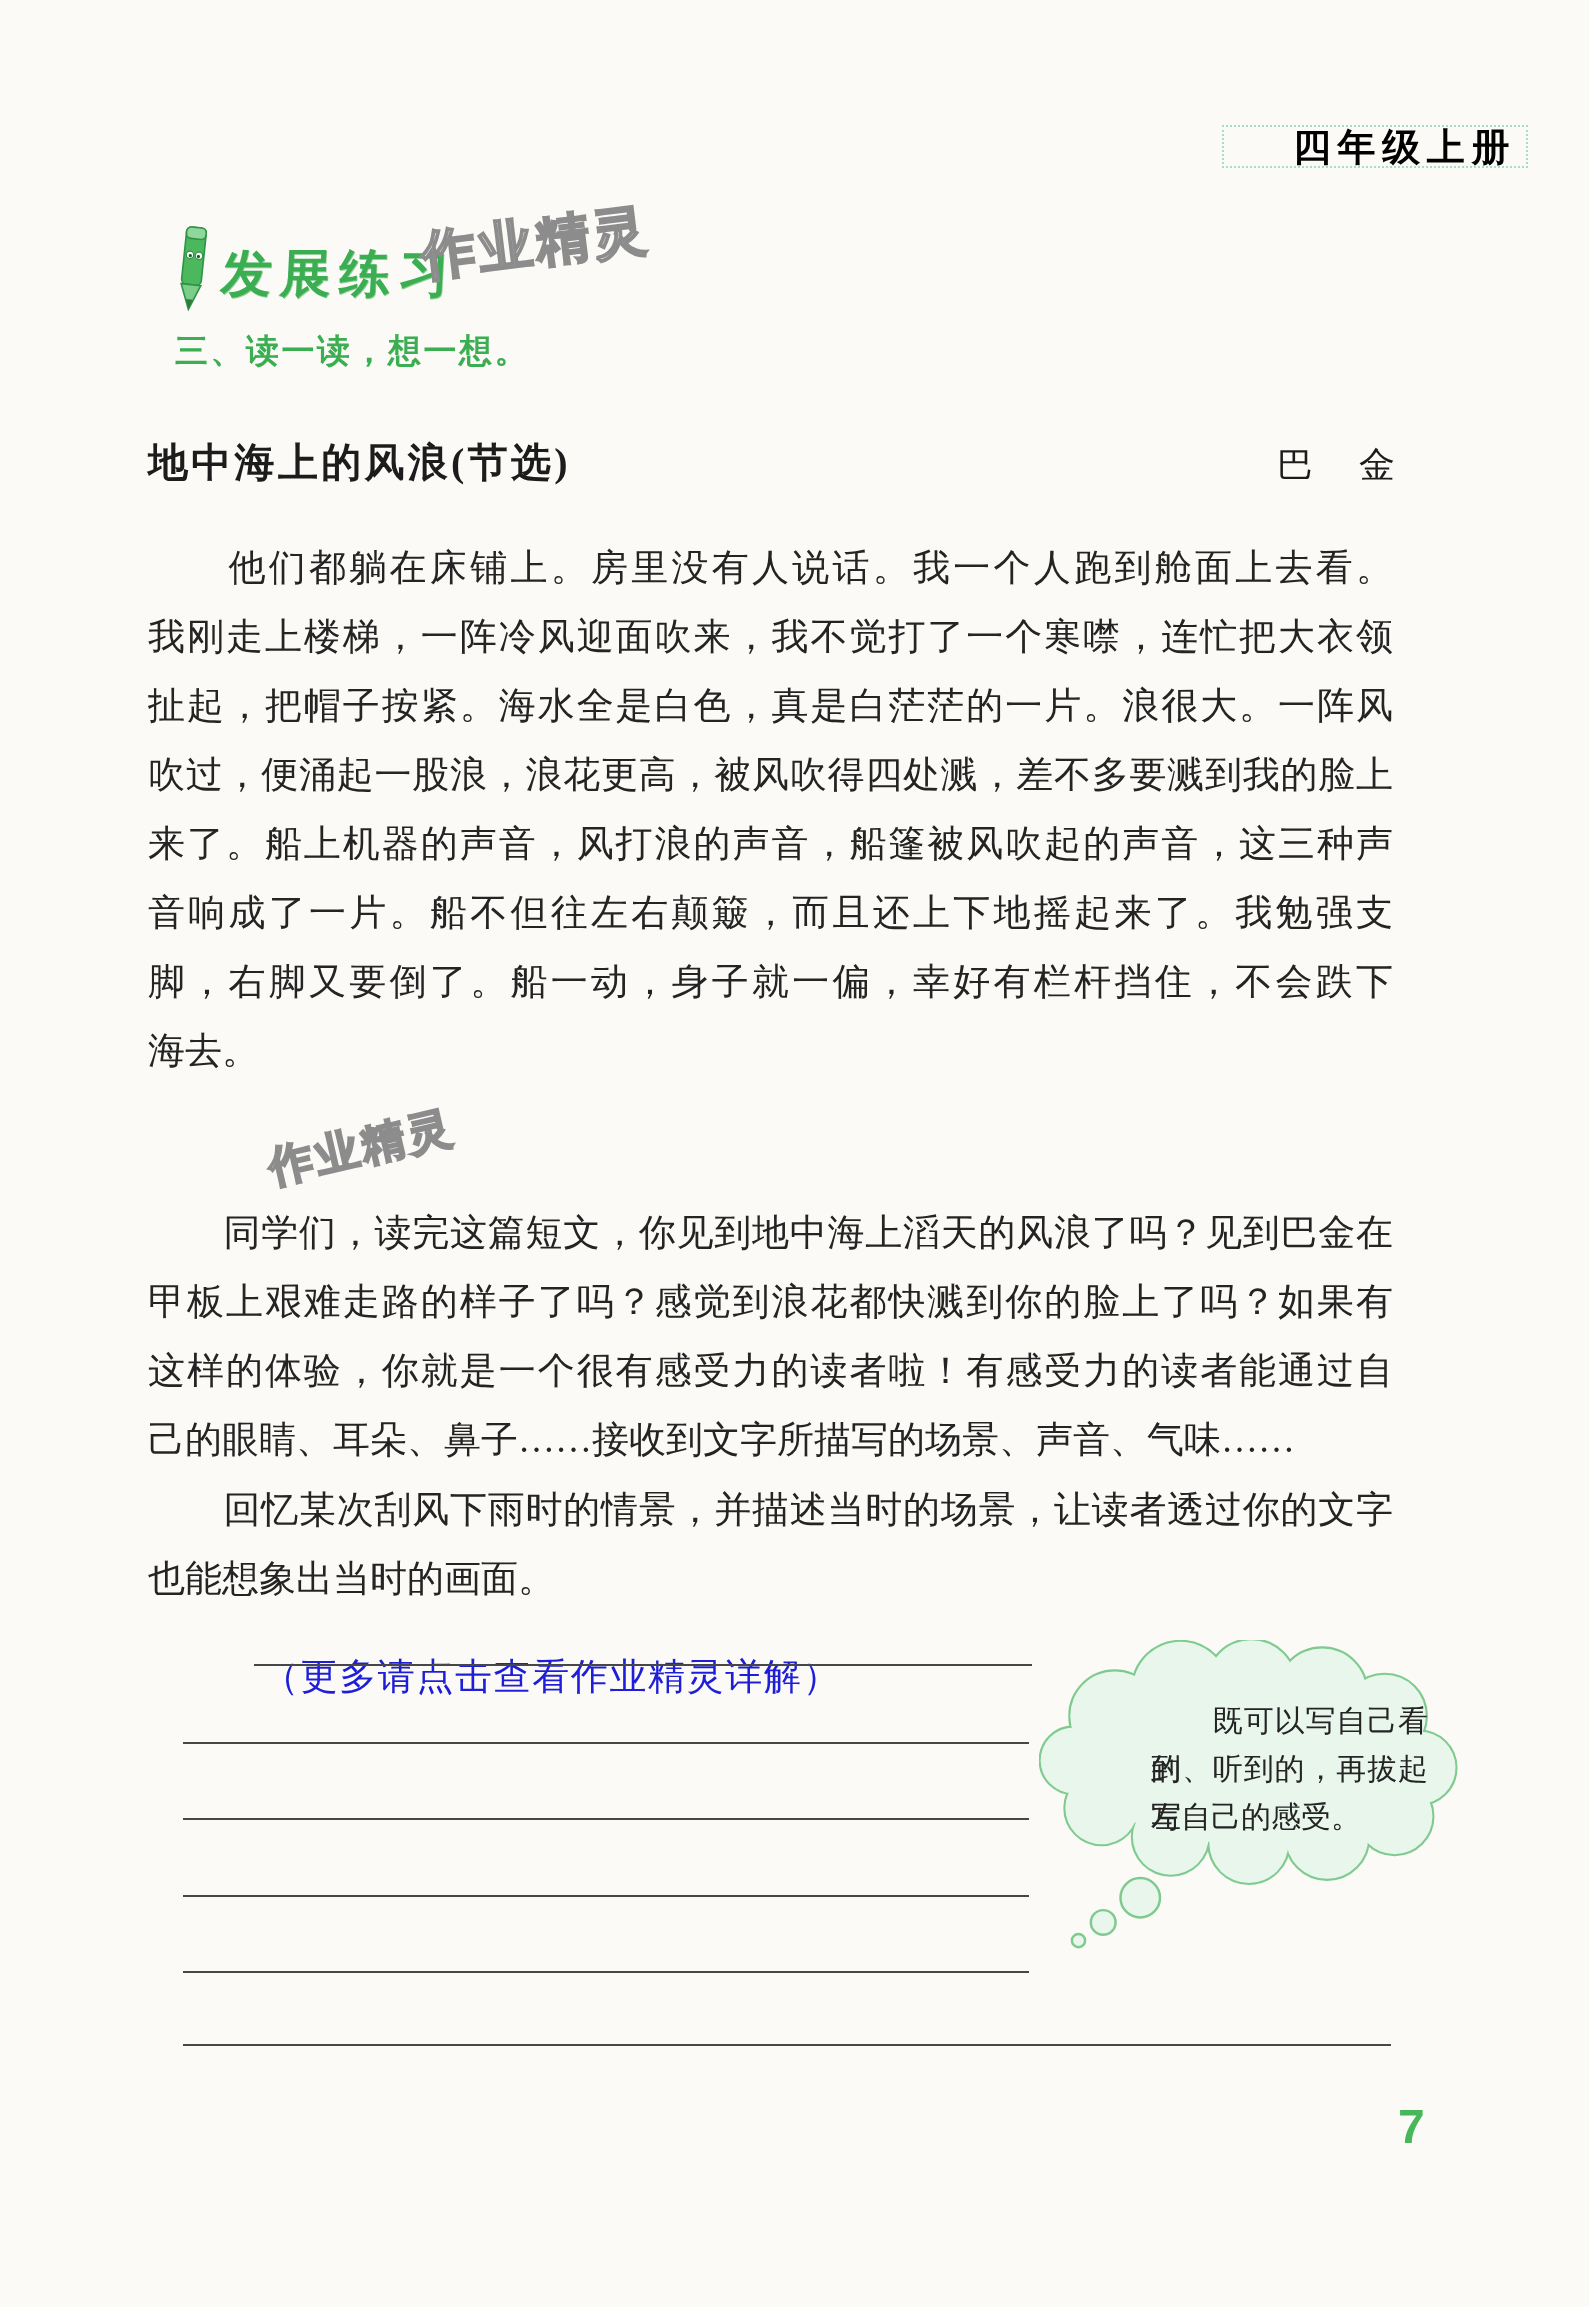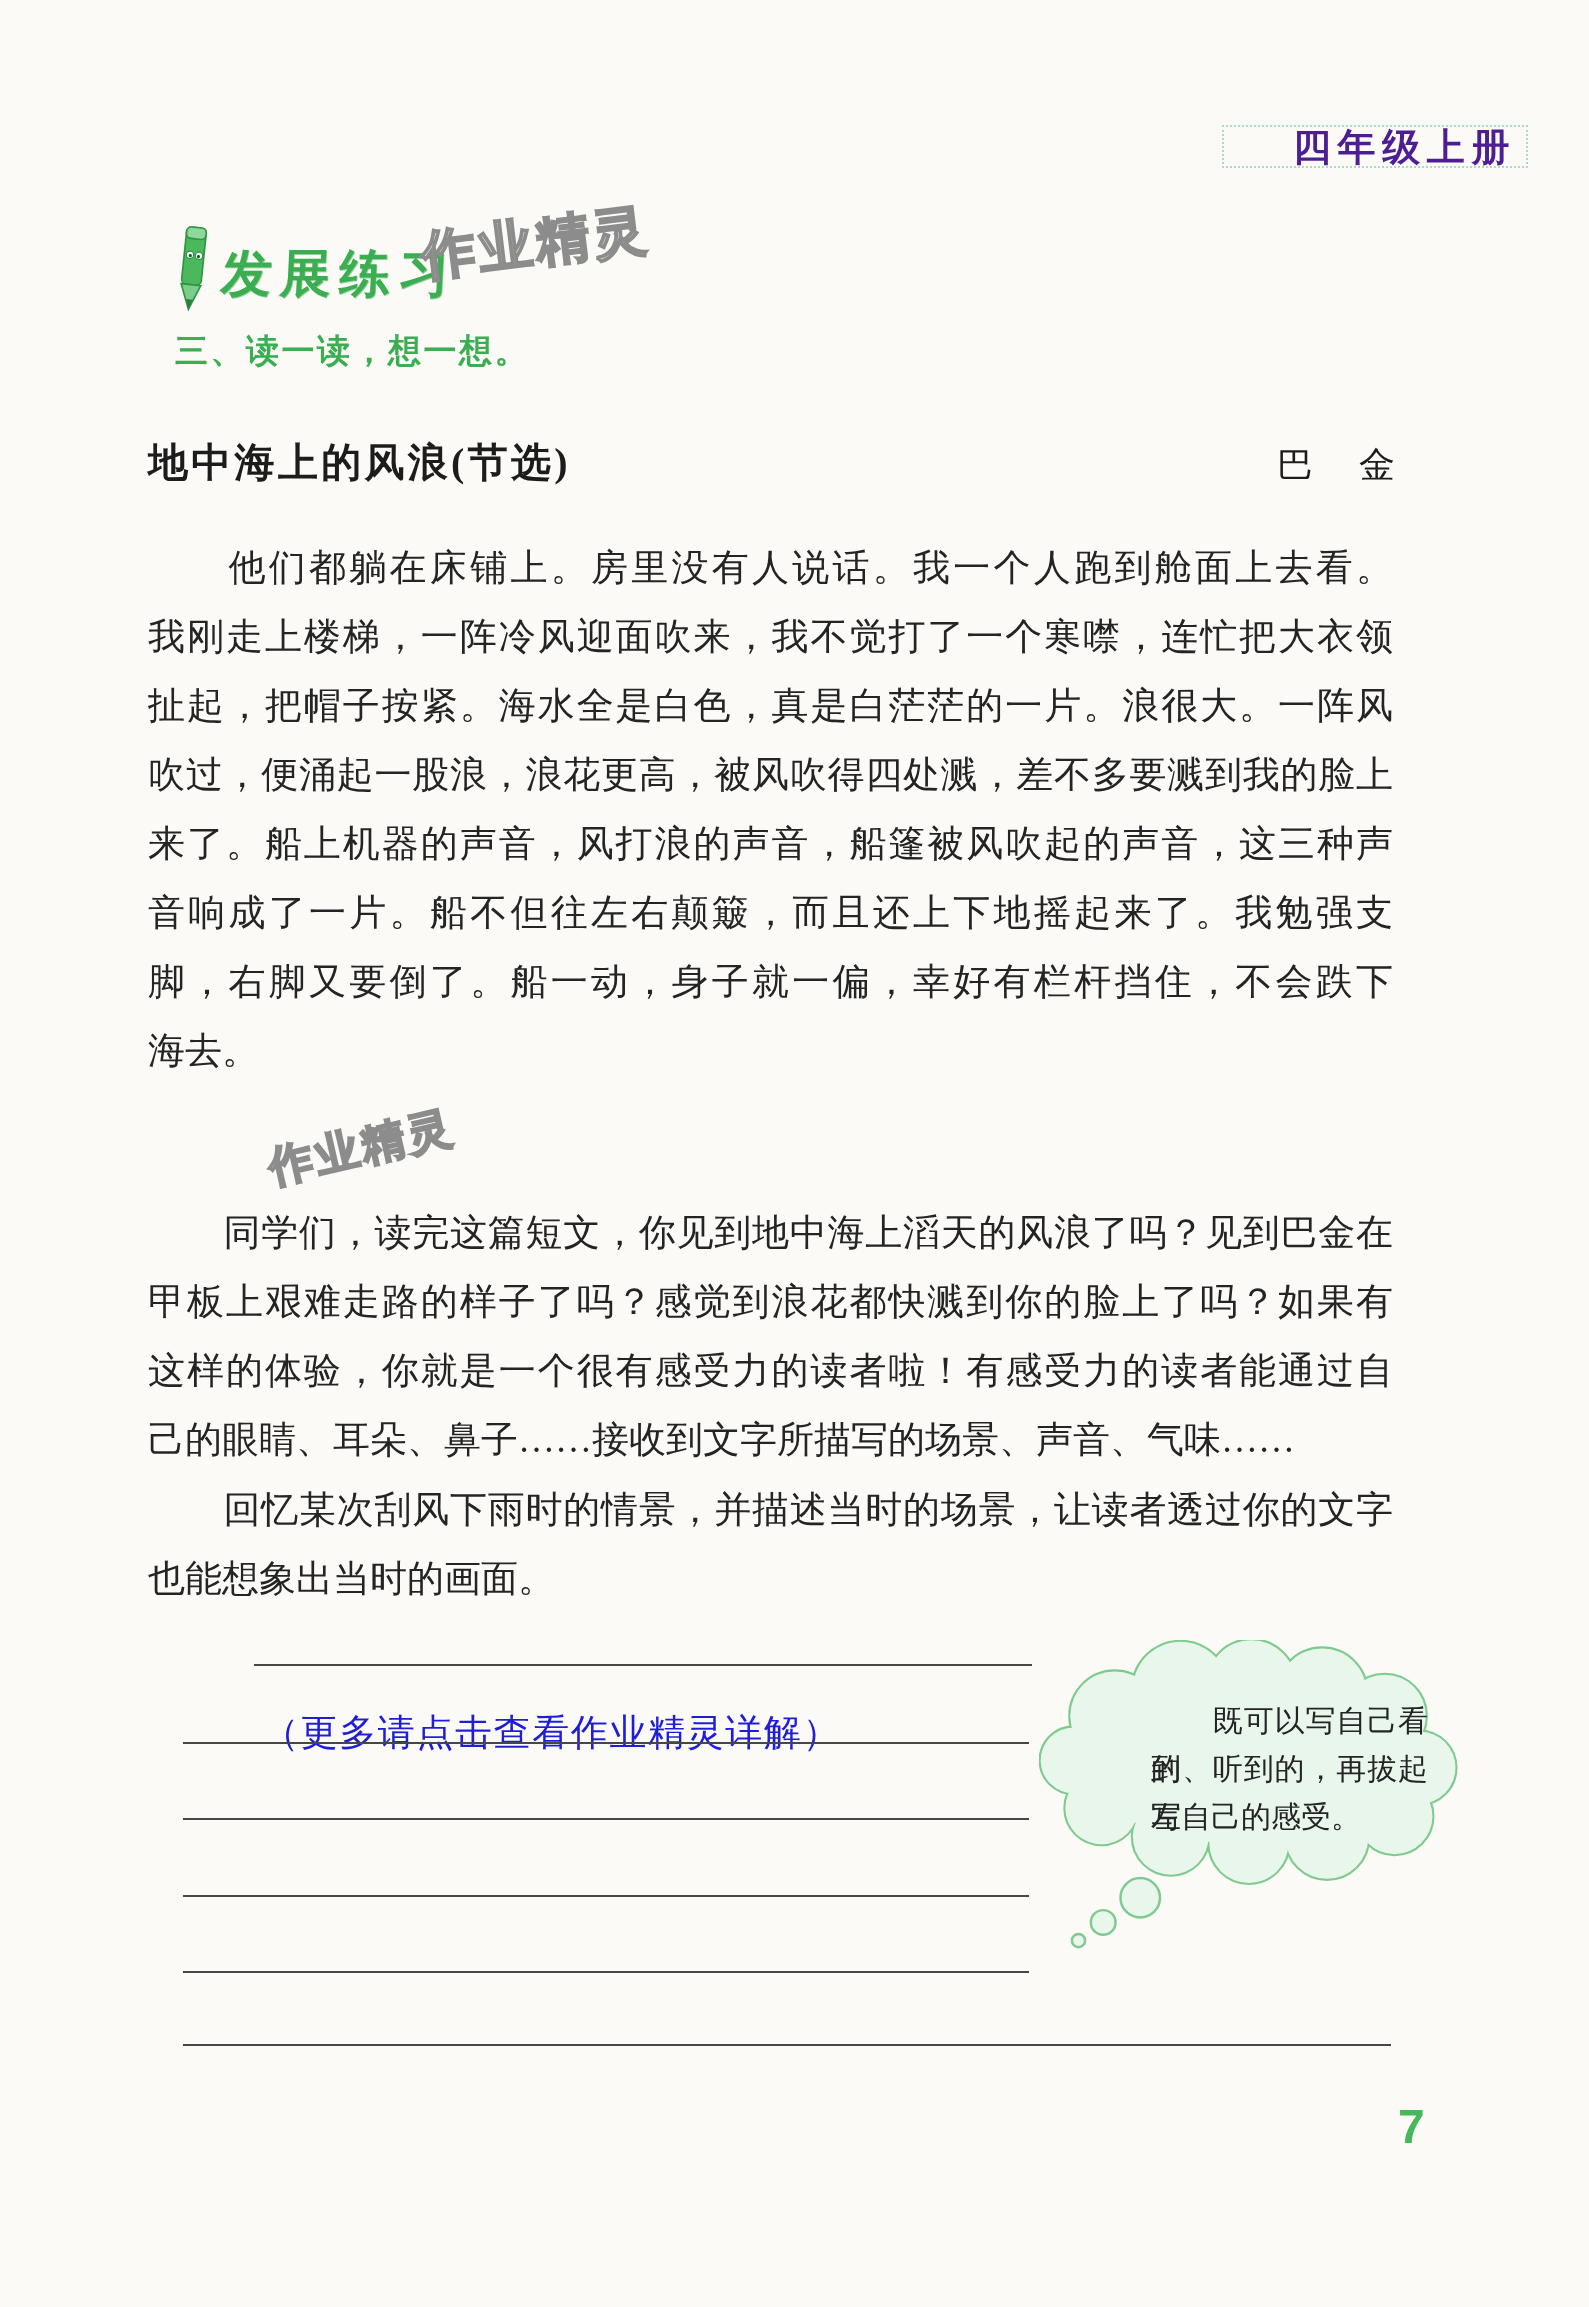--- a/index.html
+++ b/index.html
@@ -13,21 +13,21 @@
     position:relative; width:1589px; height:2307px; background:var(--paper);
     margin:0 auto; overflow:hidden; color:var(--ink);
   }
   
   .edition-box{
     position:absolute; left:1222px; top:125px; width:306px; height:43px;
     border:2.5px dotted var(--box-border); box-sizing:border-box;
   }
   .edition-box span{
     position:absolute; right:10px; top:-5px; font-size:38px; font-weight:bold;
-    letter-spacing:6.6px; color:#4c1d95; white-space:nowrap;
+    letter-spacing:6.6px; color:#000000; white-space:nowrap;
     font-family:"Liberation Sans","DejaVu Sans",sans-serif;
   }
   
   .hdr-title{
     position:absolute; left:221px; top:240px; font-size:51px; font-weight:bold;
     color:var(--green); letter-spacing:8.2px; white-space:nowrap;
     text-shadow:0.8px 0.8px 0 rgba(58,173,82,.55);
     transform:skewX(-3deg);
   }
   .pencil{position:absolute; left:171px; top:224px;}
@@ -56,21 +56,21 @@
   
   .para{position:absolute; left:148px; width:1245px;}
   .p1{top:533px;} .p2{top:1198px;} .p3{top:1475px;}
   .tline{
     height:69px; line-height:69px; font-size:37px; color:var(--ink);
     text-align:justify; text-align-last:left; white-space:normal;
   }
   .tline.just{text-align-last:justify;}
   
   .hint-link{
-    position:absolute; left:262px; top:1708px; font-size:37px; color:var(--blue);
+    position:absolute; left:262px; top:1652px; font-size:37px; color:var(--blue);
     letter-spacing:1.6px; white-space:nowrap; text-decoration:none; cursor:pointer;
   }
   
   .rule{position:absolute; border-top:2.5px solid var(--rule); height:0;}
   .rl1{left:254px; top:1664px; width:778px;}
   .rl2{left:183px; top:1742px; width:846px;}
   .rl3{left:183px; top:1818px; width:846px;}
   .rl4{left:183px; top:1895px; width:846px;}
   .rl5{left:183px; top:1971px; width:846px;}
   .rl6{left:183px; top:2044px; width:1208px;}

